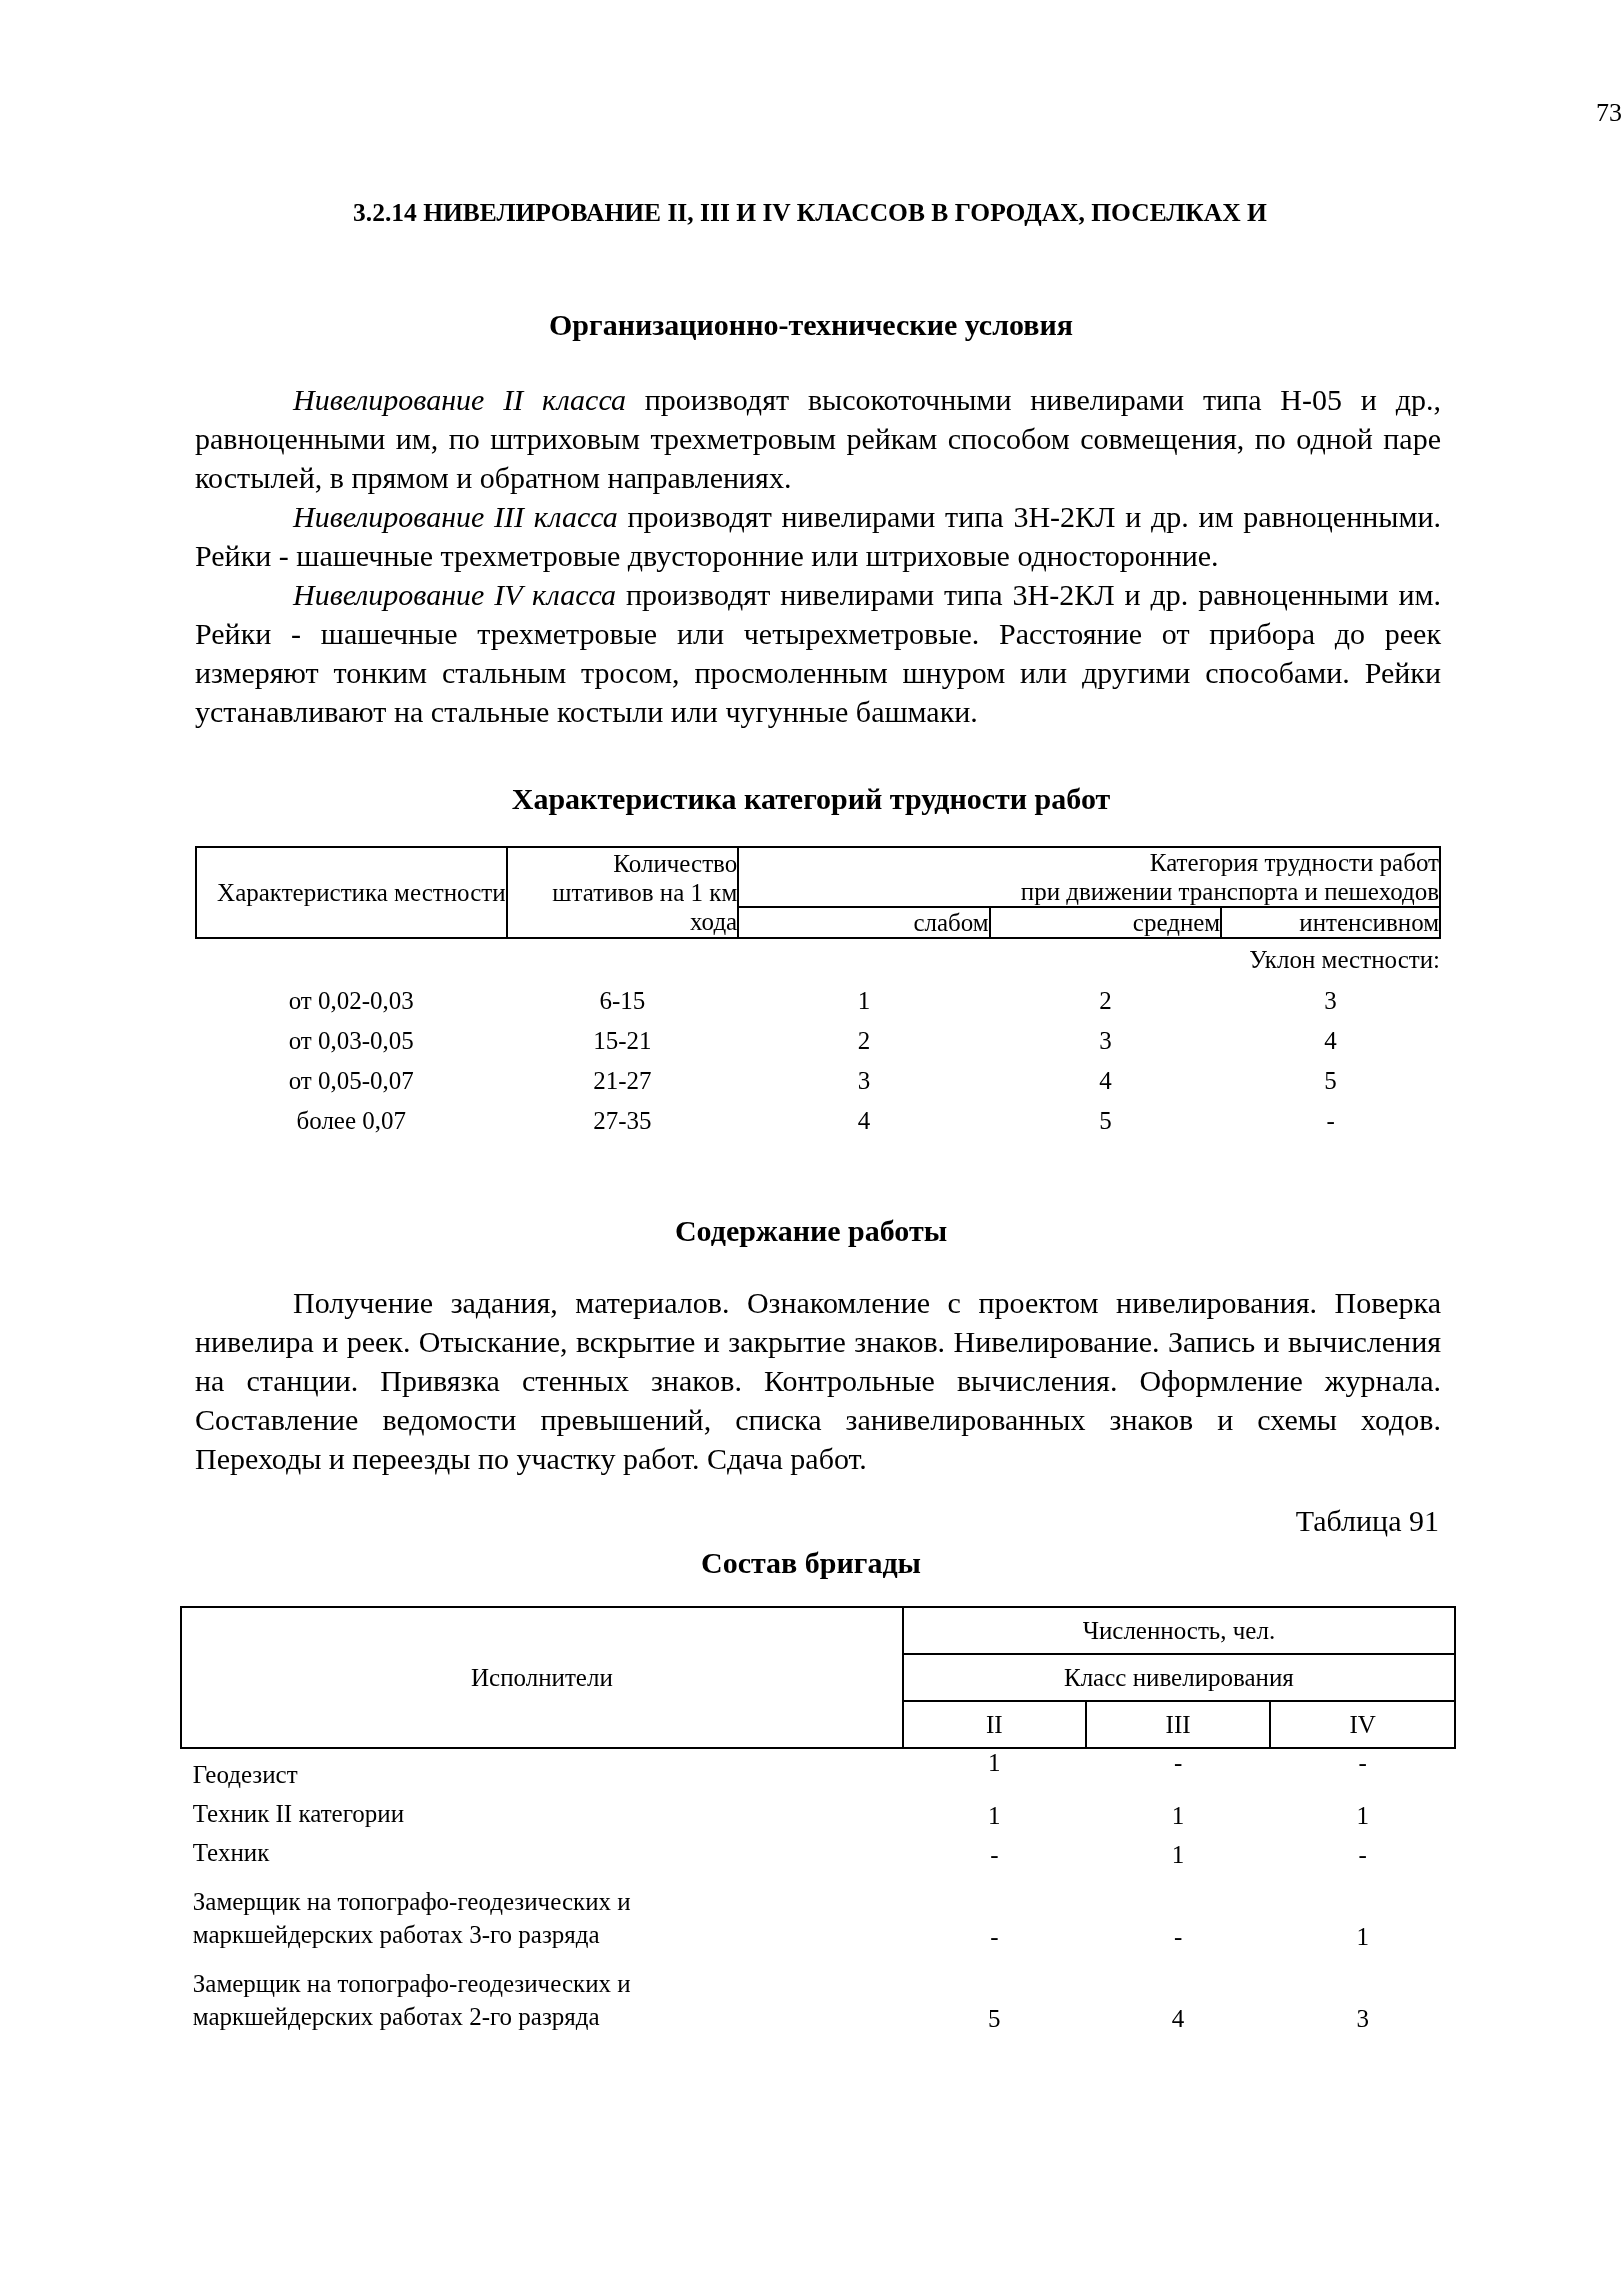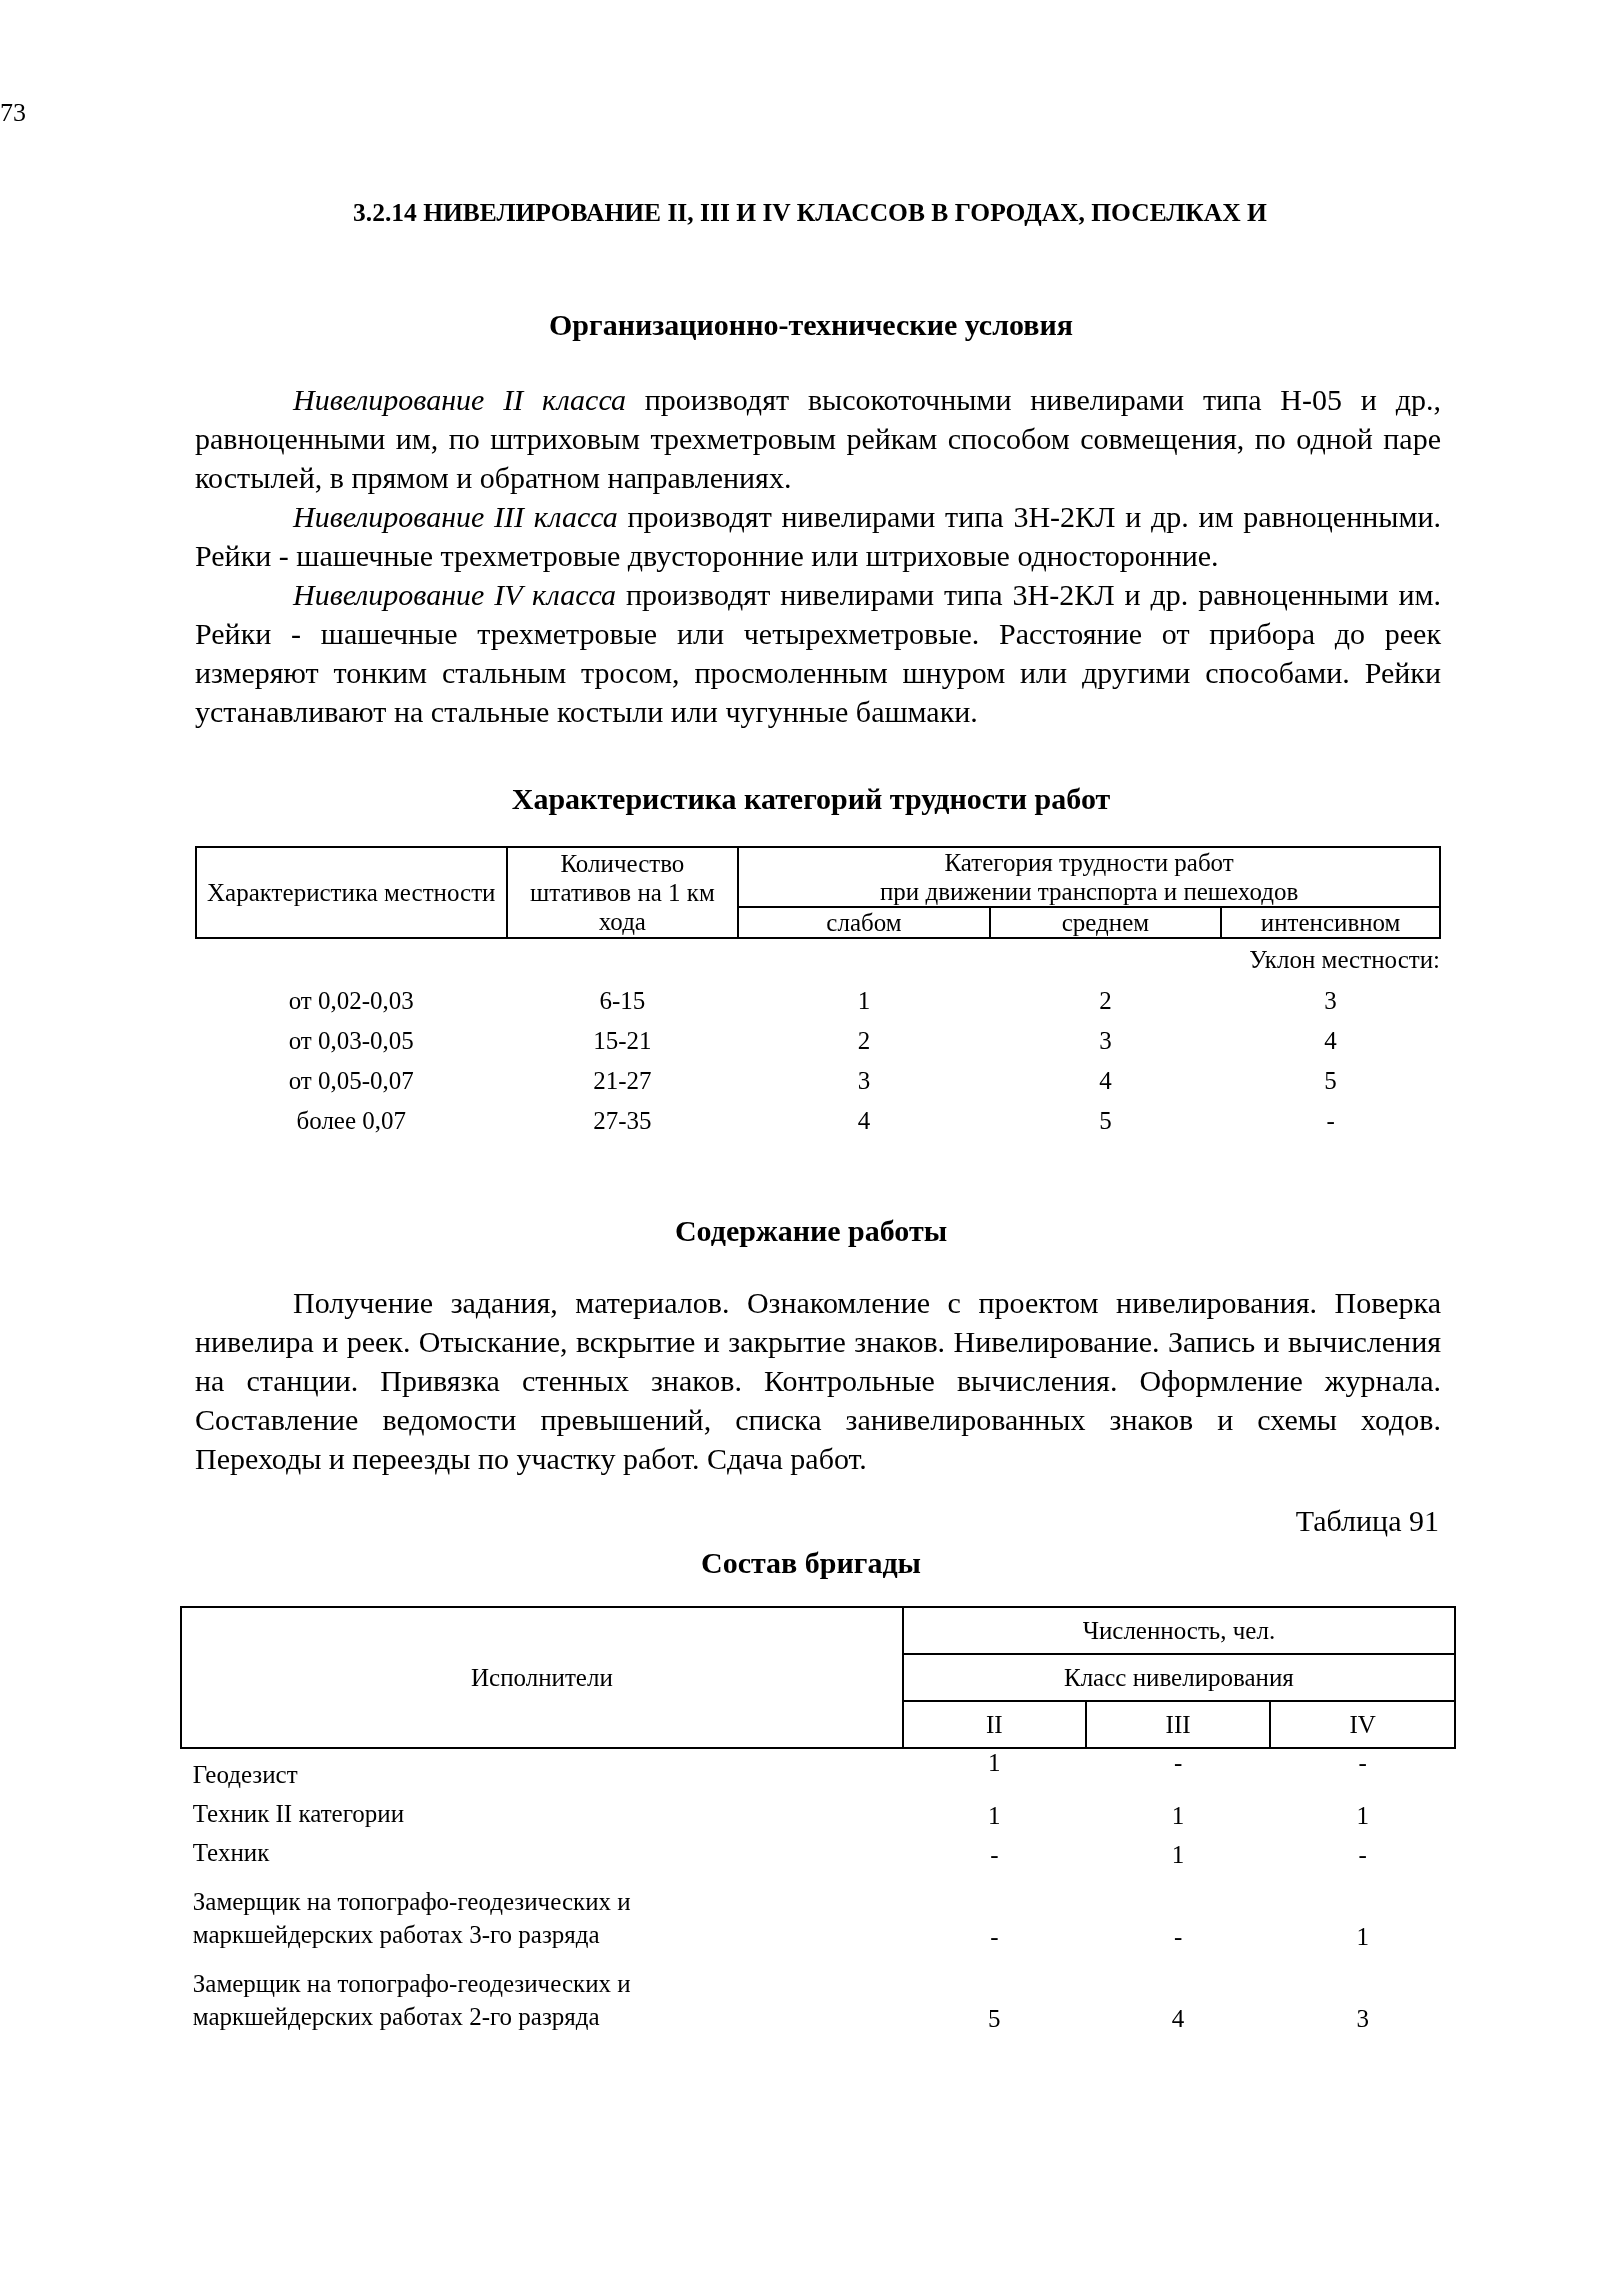--- a/index.html
+++ b/index.html
@@ -1,27 +1,27 @@
 <!DOCTYPE html>
 <html style="font-size:10.5px"><head>
 <meta charset="utf-8">
 <style>
   html, body { margin: 0; padding: 0; background: #ffffff; }
   body { width: 1622px; height: 2295px; position: relative; font-family: "Liberation Serif", "DejaVu Serif", serif; color: #000; }
   .abs { position: absolute; }
-  .page-num { left: 0; width: 1622px; top: 98px; text-align: left; font-size: 26px; }
+  .page-num { left: 0; width: 1622px; top: 98px; text-align: right; font-size: 26px; }
   .sec-title { left: 353px; width: 1047px; top: 196px; font-weight: bold; font-size: 25.5px; line-height: 33px; text-align: left; }
   .sec-title .l2 { display: block; padding-left: 196px; }
   .heading { left: 0; width: 1622px; text-align: center; font-weight: bold; font-size: 30px; }
   .para { left: 195px; width: 1246px; font-size: 30px; line-height: 39px; text-align: justify; }
   .para p { margin: 0; text-indent: 98px; text-align: justify; }
   .para i { font-style: italic; }
   table { border-collapse: collapse; }
   .t1 { left: 195px; top: 846px; width: 1246px; font-size: 25px; }
-  .t1 th { font-weight: normal; border: 2px solid #000; text-align: center; line-height: 29px; padding: 0; }
+  .t1 th { font-weight: normal; border: 2px solid #000; text-align: right; line-height: 29px; padding: 0; }
   .t1 td { text-align: center; height: 40px; padding: 0; }
   .t1 .group td { text-align: right; padding-left: 46px; height: 42px; }
   .t2 { left: 180px; top: 1606px; width: 1276px; font-size: 25px; }
   .t2 th { font-weight: normal; border: 2px solid #000; text-align: center; padding: 7px; line-height: 29px; height: 31px; }
   .t2 td { padding: 0; vertical-align: bottom; text-align: center; }
   .t2 td.name { text-align: left; padding-left: 11.8px; line-height: 33px; }
   .tbl-label { left: 1112px; width: 327px; top: 1504px; text-align: right; font-size: 30px; }
 </style>
 </head>
 <body>

